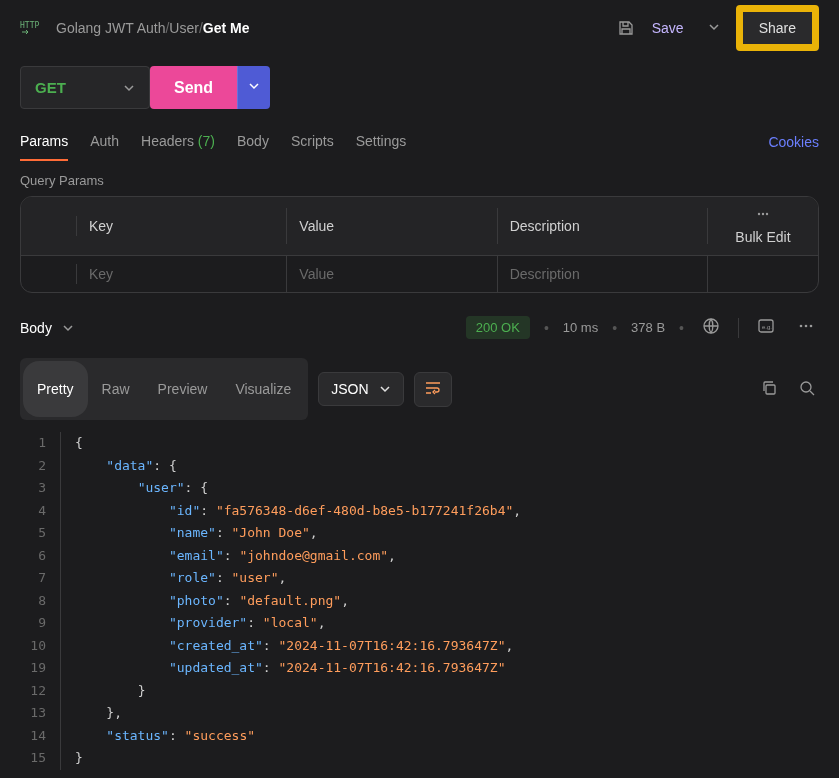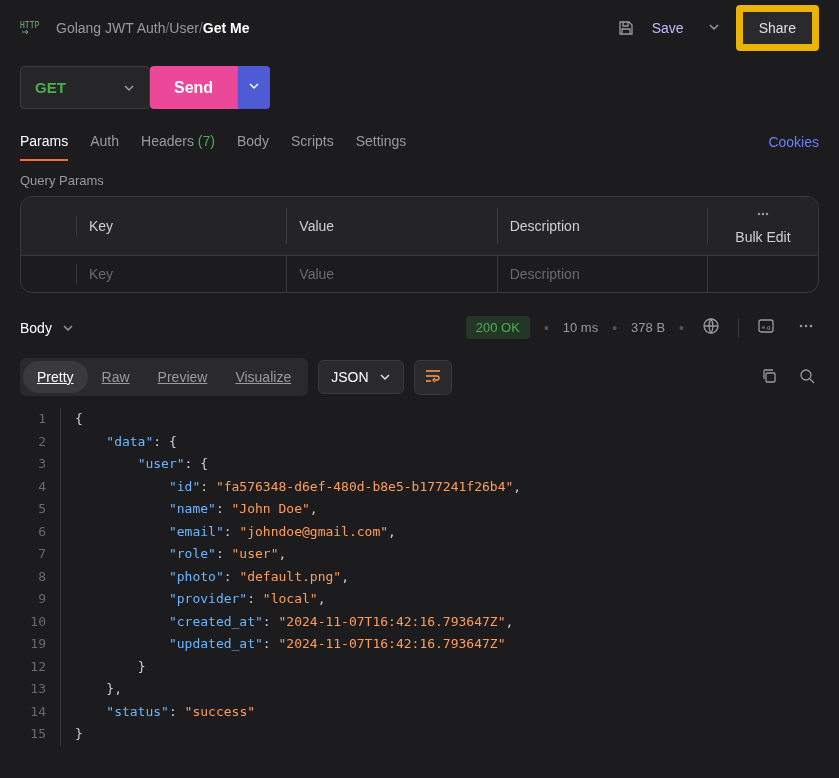--- a/index.html
+++ b/index.html
@@ -233,24 +233,23 @@
       gap: 10px;
     }
     .view-tabs-group {
       display: flex;
       background: #2a2a2c;
       border-radius: 6px;
       padding: 3px;
     }
     .view-tab {
       color: #9a9a9a;
-      padding: 8px 14px;
+      padding: 20px 14px;
       cursor: pointer;
       border-radius: 16px;
-      text-decoration: underline;
     }
     .view-tab.active {
       background: #3a3a3c;
       color: #ffffff;
     }
     .format-select {
       background: #2a2a2c;
       border: 1px solid #3a3a3c;
       border-radius: 6px;
       display: flex;

